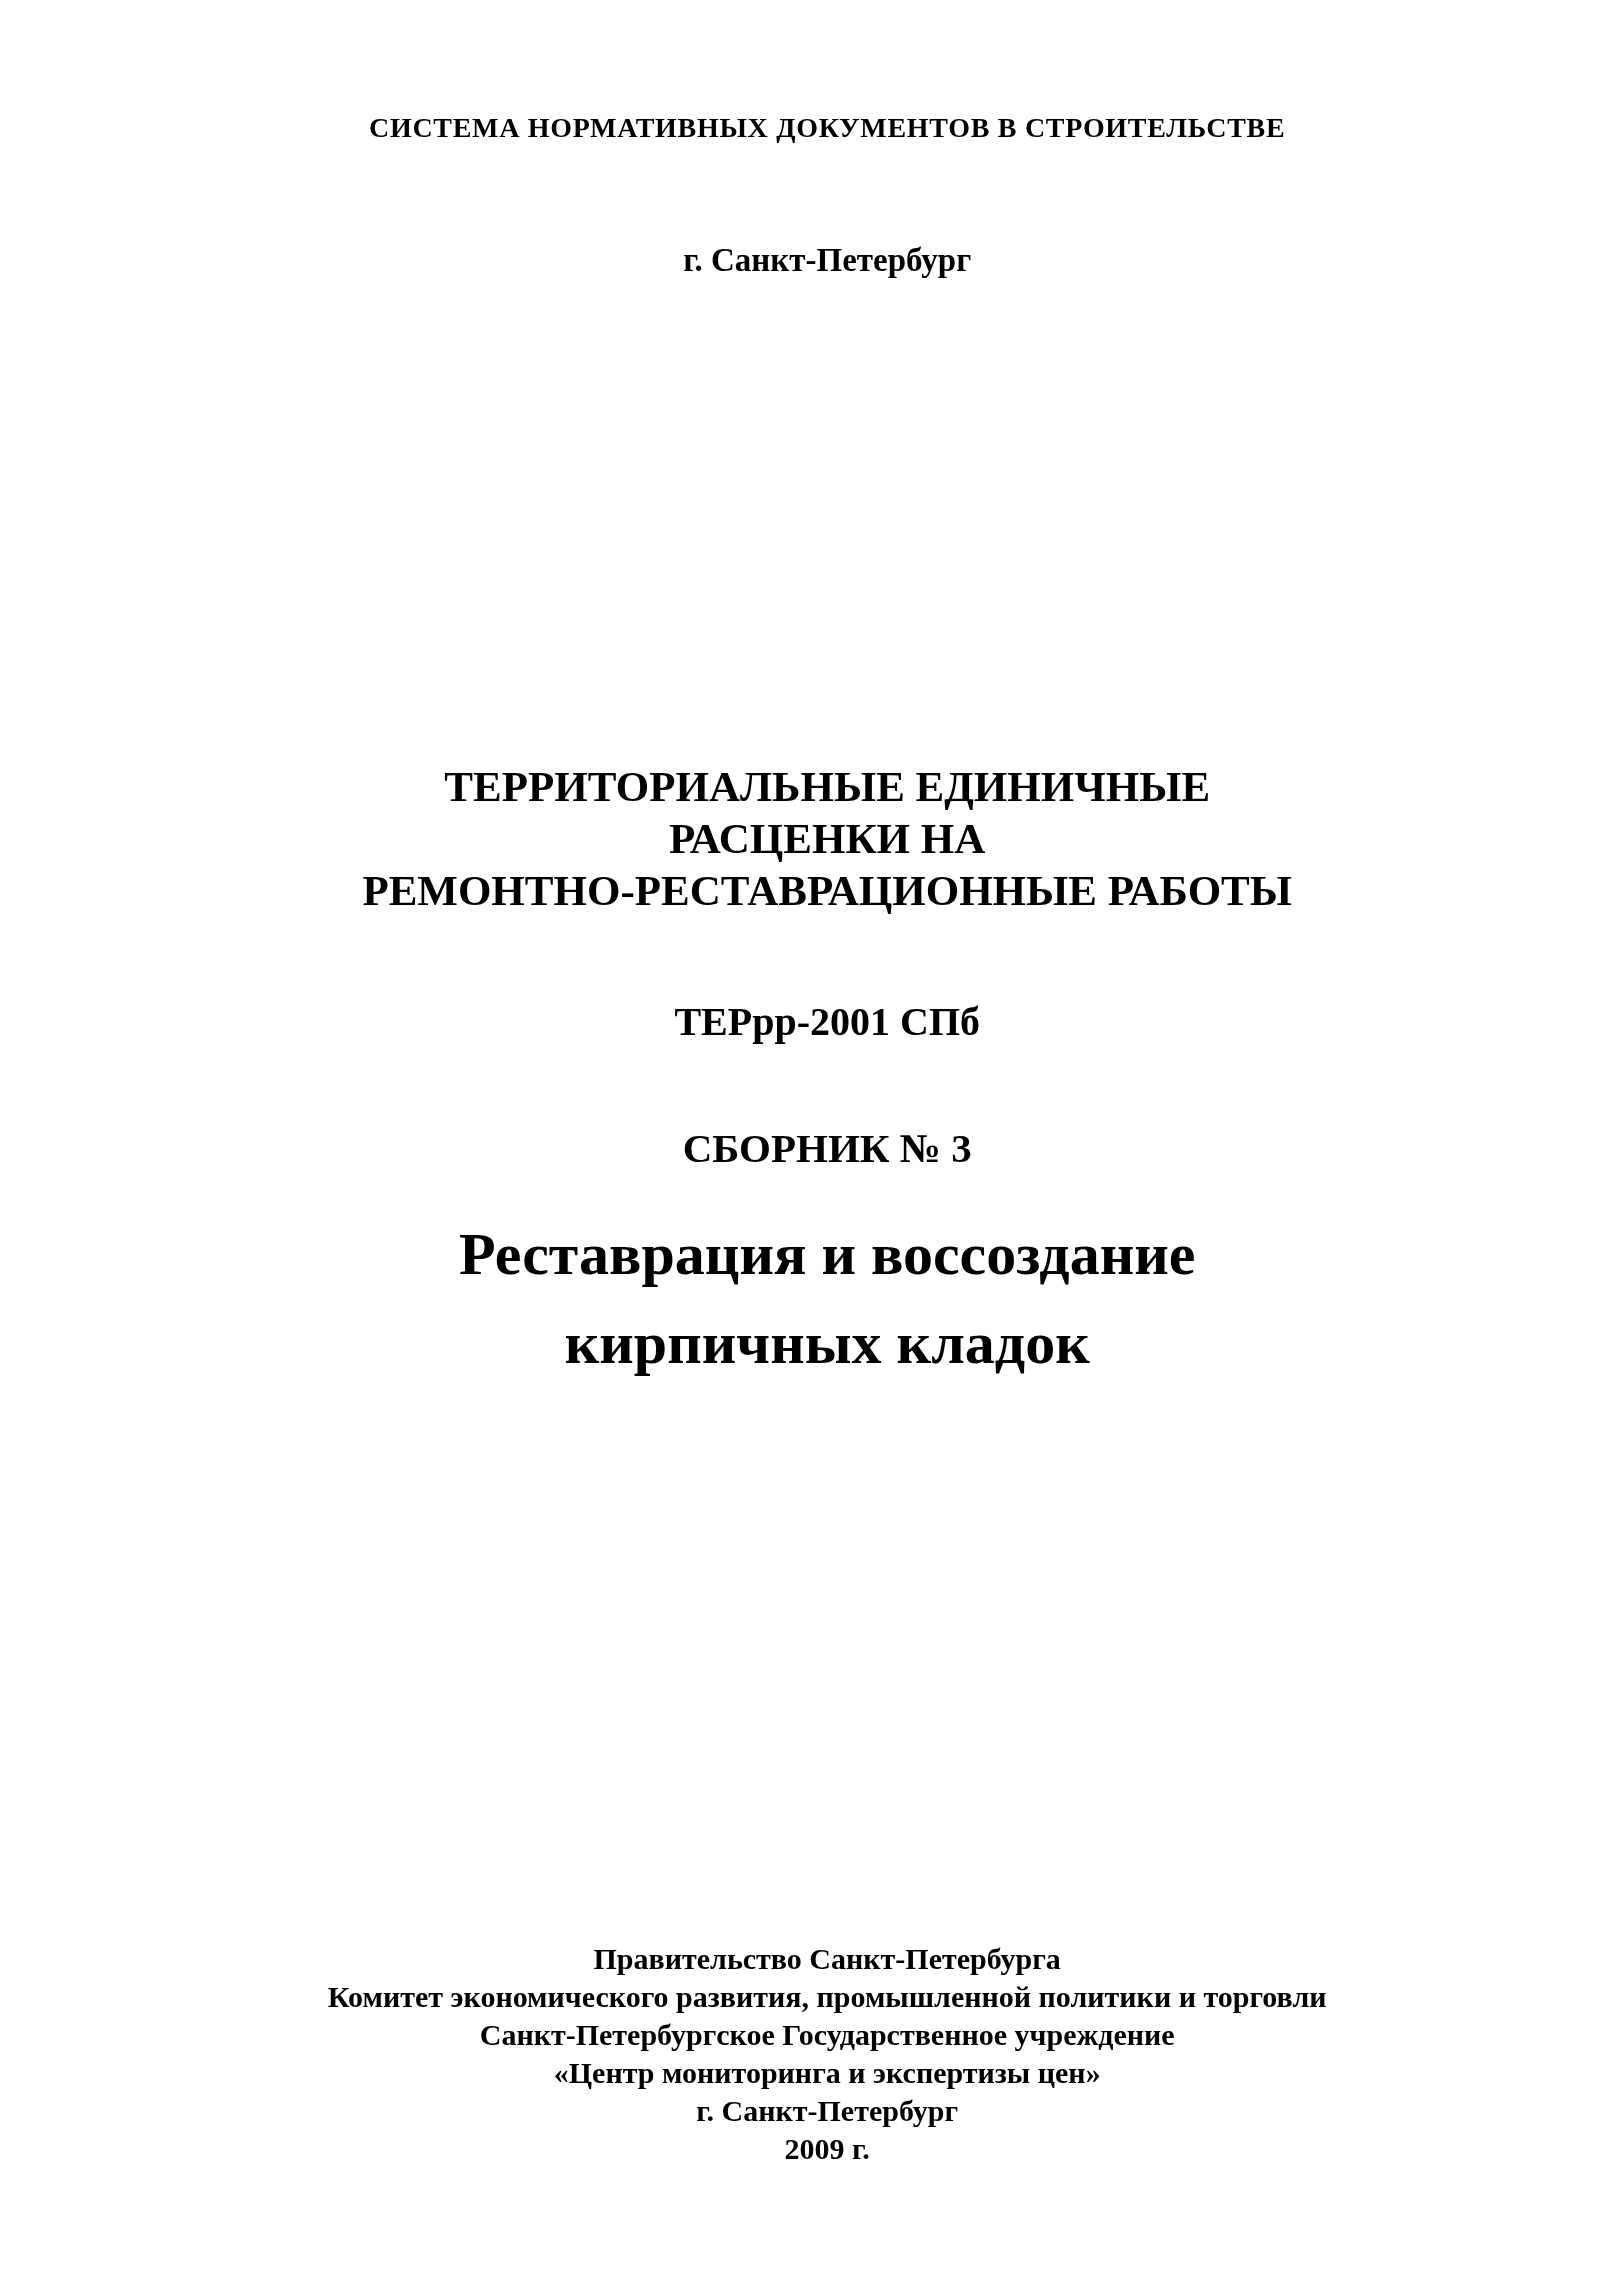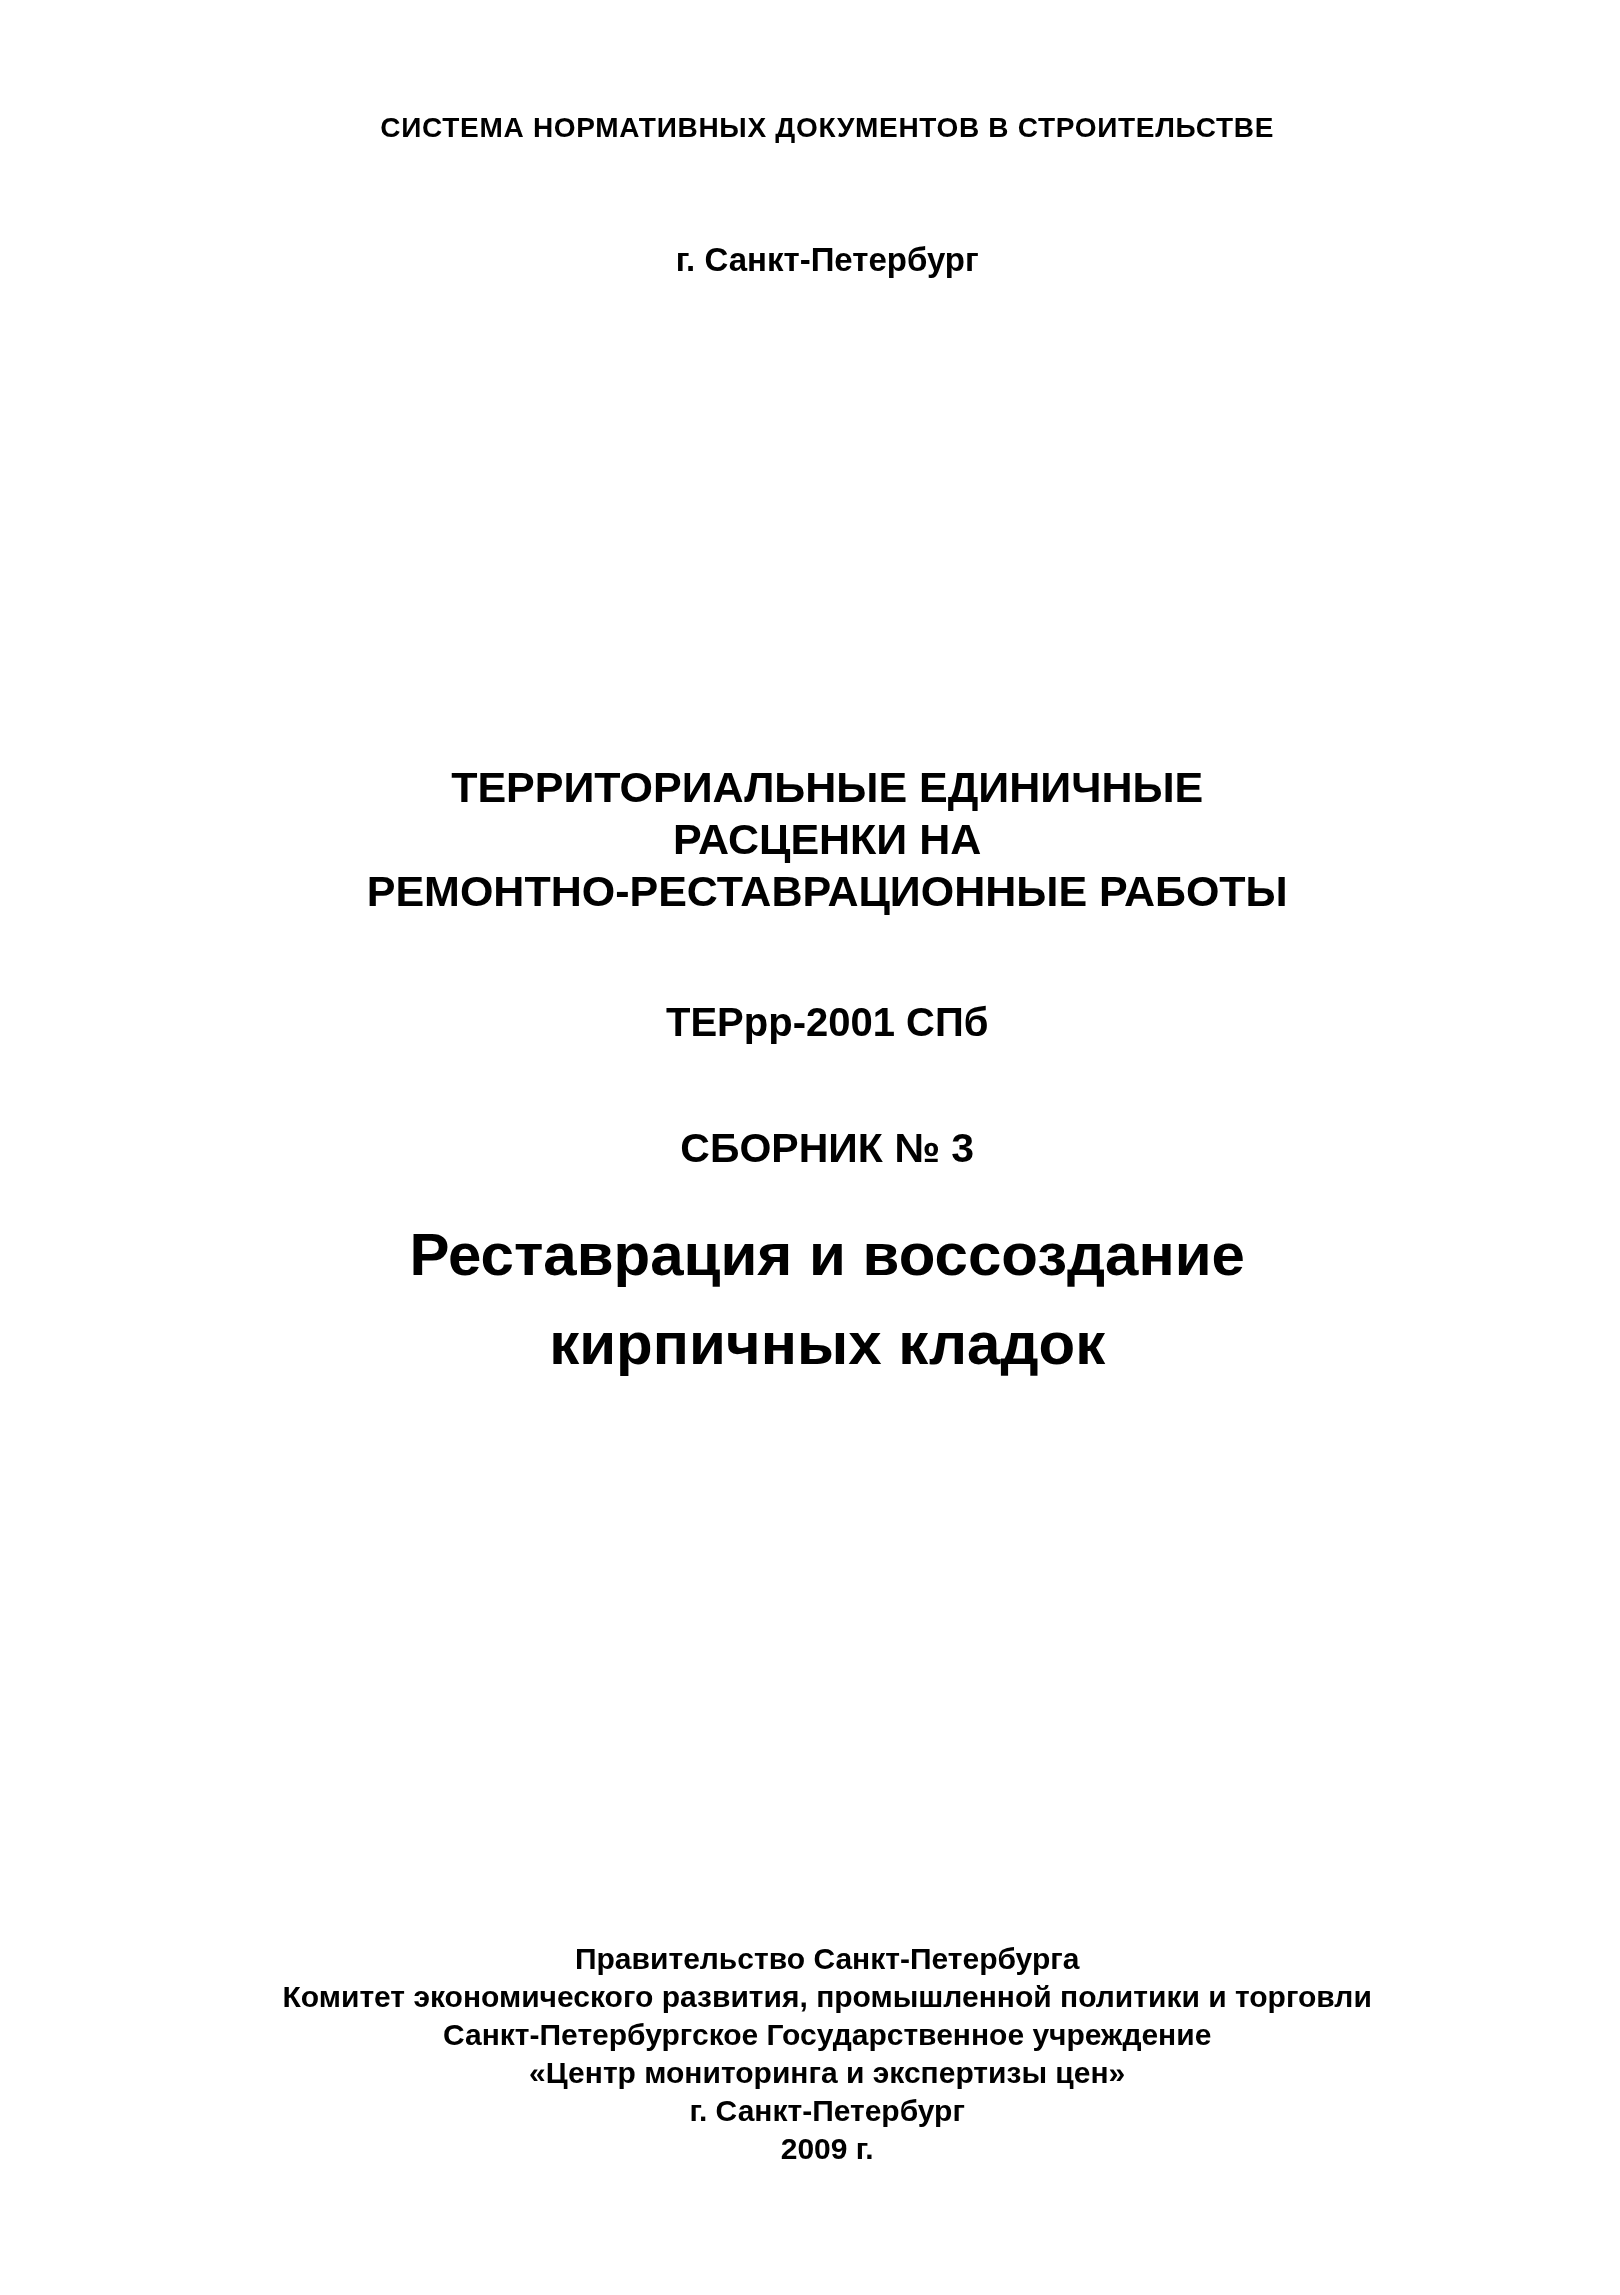--- a/index.html
+++ b/index.html
@@ -6,21 +6,21 @@
     margin: 0;
     padding: 0;
     background: #ffffff;
   }
   .page {
     position: relative;
     width: 1621px;
     height: 2295px;
     background: #ffffff;
     overflow: hidden;
-    font-family: Liberation Sans, sans-serif;
+    font-family: Liberation Serif, serif;
     color: #000000;
     font-weight: bold;
     border-radius: 9px;
   }
   
   .line-block {
     position: absolute;
     left: 0;
     right: 0;
     text-align: center;

